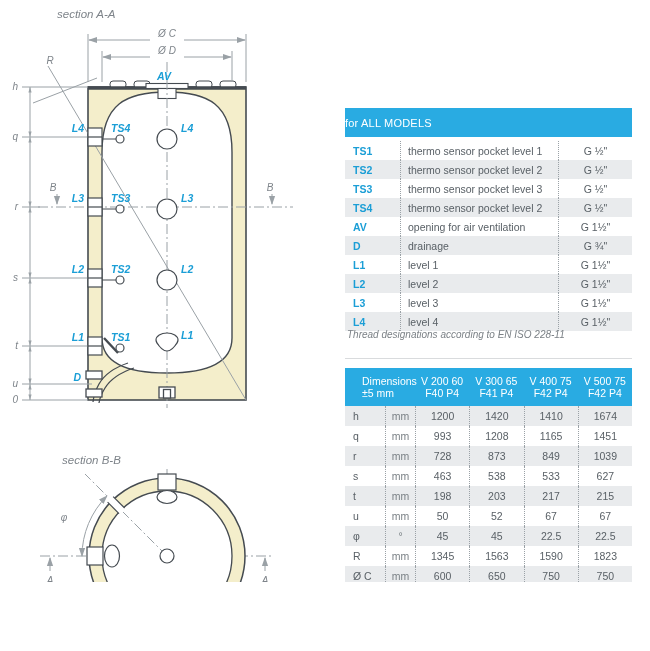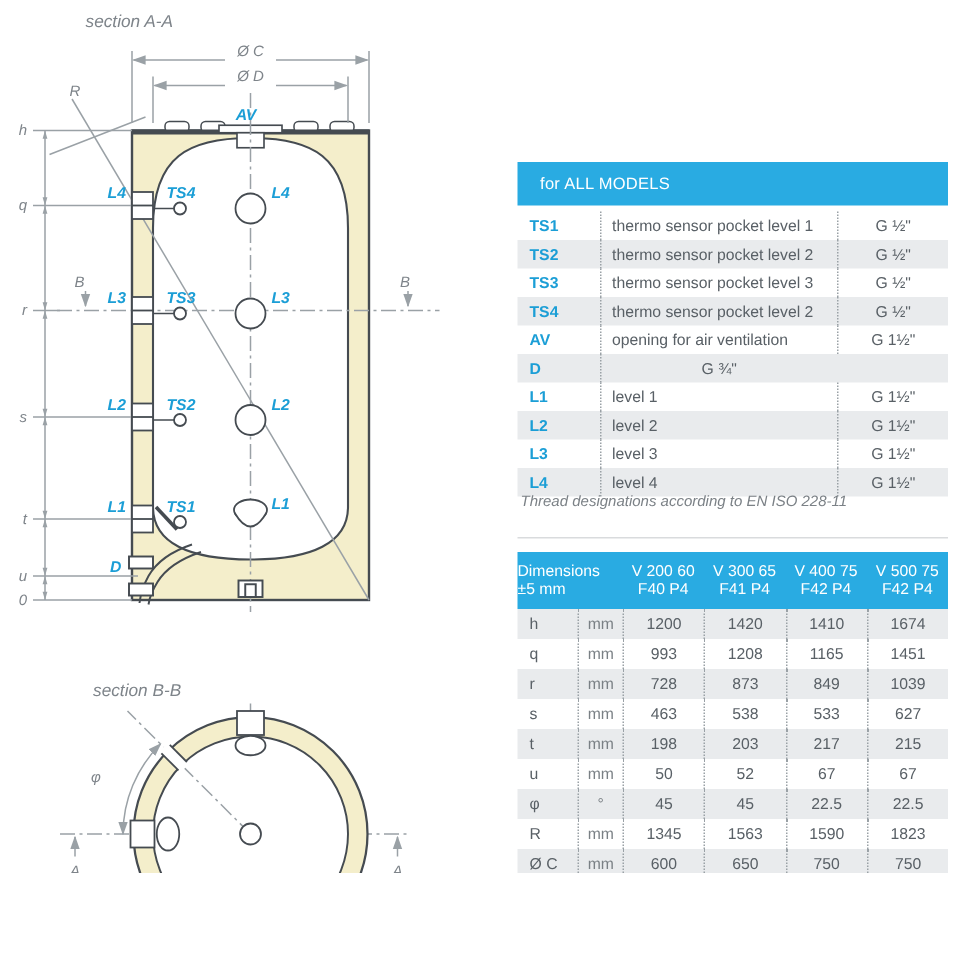--- a/index.html
+++ b/index.html
@@ -5,36 +5,36 @@
   html,body{margin:0;padding:0;background:#fff;}
   #app{position:relative;width:650px;height:582px;background:#fff;overflow:hidden;
        font-family:"Liberation Sans", sans-serif;color:#596066;}
   svg text{font-family:"Liberation Sans", sans-serif;}
   .gLbl{fill:#7e848a;font-style:italic;font-size:10px;}
   .gTitle{fill:#7e848a;font-style:italic;font-size:11.5px;}
   .cyLbl{fill:#1b9ed6;font-style:italic;font-weight:bold;font-size:10.5px;}
 
   .tbl{position:absolute;left:345px;width:287px;font-size:10.5px;}
   .thead{background:#29abe2;color:#fff;display:flex;align-items:center;}
-  .t1head{height:29px;padding-left:15px;font-size:11px;letter-spacing:.2px;text-align:center;}
+  .t1head{height:29px;font-size:11px;letter-spacing:.2px;text-align:center;}
   .row{display:grid;height:19px;align-items:stretch;}
   .row.alt{background:#e9ebed;}
   .cell{display:flex;align-items:center;}
   .t1 .row{grid-template-columns:55px 158px 74px;}
   .t1 .code{padding-left:8px;color:#1b9ed6;font-weight:bold;}
   .t1 .desc{padding-left:7px;border-left:1px dotted #9aa1a6;}
   .t1 .size{border-left:1px dotted #9aa1a6;justify-content:center;}
   .note{position:absolute;left:347px;top:329px;width:285px;font-size:10px;
         font-style:italic;color:#7b8186;}
   .rule{position:absolute;left:345px;top:358px;width:287px;height:1px;background:#d9dbdd;}
 
   .t2 .row{grid-template-columns:40px 30px 1fr 1fr 1fr 1fr;height:20px;}
   .t2head{height:38px;display:grid;grid-template-columns:70px 1fr 1fr 1fr 1fr;
           background:#29abe2;color:#fff;align-items:center;font-size:10.5px;line-height:12px;}
-  .t2head .c0{}
+  .t2head .c0{padding-left:17px;}
   .t2head .cm{text-align:center;}
   .t2 .lab{padding-left:8px;}
   .t2 .unit{justify-content:center;color:#7a8085;border-left:1px dotted #9aa1a6;}
   .t2 .val{justify-content:center;border-left:1px dotted #9aa1a6;}
 </style>
 </head>
 <body>
 
 <div id="app">
 
@@ -241,20 +241,21 @@
     <span class="cell desc">thermo sensor pocket level 2</span>
     <span class="cell size">G ½"</span>
   </div>
   <div class="row">
     <span class="cell code">AV</span>
     <span class="cell desc">opening for air ventilation</span>
     <span class="cell size">G 1½"</span>
   </div>
   <div class="row alt">
     <span class="cell code">D</span>
+    <span class="cell desc">drainage</span>
     <span class="cell size">G ¾"</span>
   </div>
   <div class="row">
     <span class="cell code">L1</span>
     <span class="cell desc">level 1</span>
     <span class="cell size">G 1½"</span>
   </div>
   <div class="row alt">
     <span class="cell code">L2</span>
     <span class="cell desc">level 2</span>

